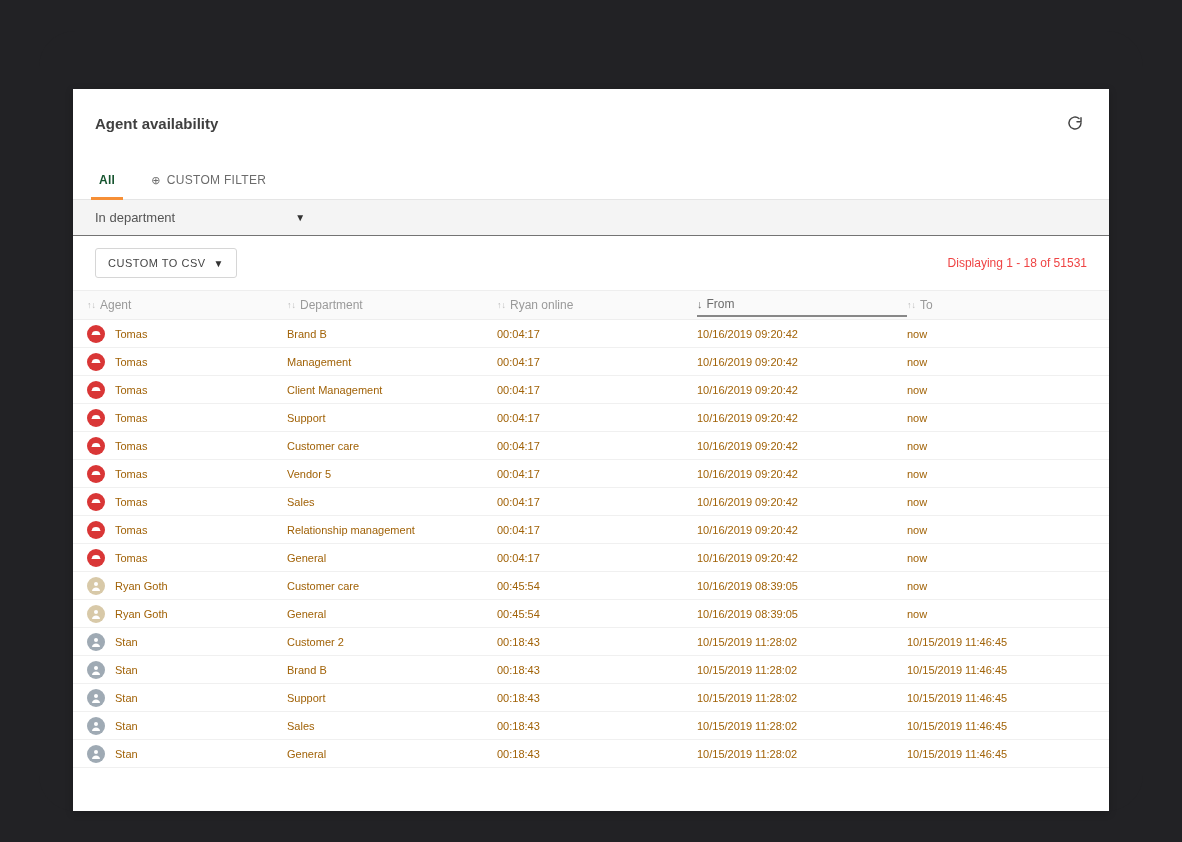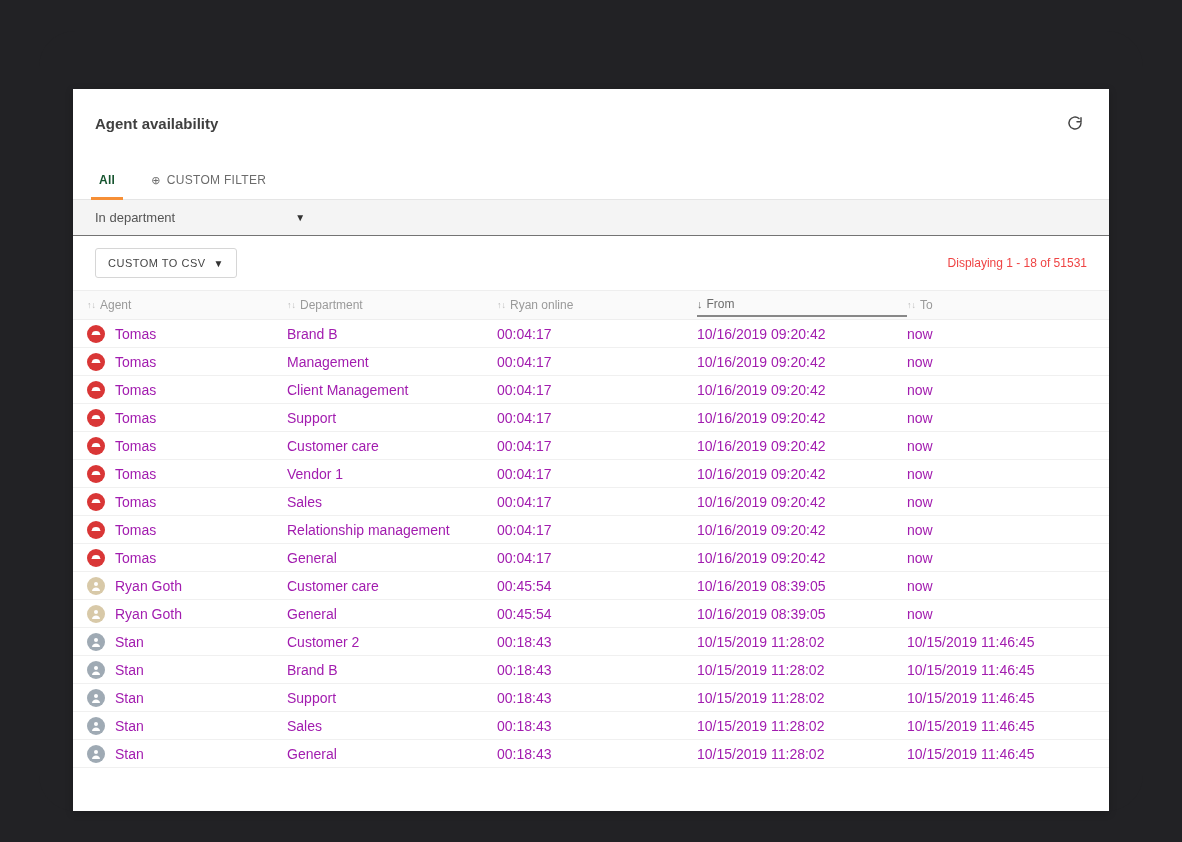--- a/index.html
+++ b/index.html
@@ -135,22 +135,22 @@
     cursor: pointer;
   }
   .th .sorticon { font-size: 9px; color:#bbb; }
   .th.active { color:#6d6d6d; }
   .th.active .sorticon { color:#6d6d6d; font-size:11px; }
   .th-from { border-bottom: 2px solid #888; padding-bottom:4px; margin-top:4px; }
   .rows { overflow:hidden; }
   .row {
     height: 28px;
     border-bottom: 1px solid #f0f0f0;
-    font-size: 14px;
-    color: #a21caf;
+    font-size: 11px;
+    color: #a16207;
   }
   .agent-cell { display:flex; align-items:center; gap:10px; }
   .avatar {
     width:18px; height:18px; border-radius:50%;
     display:flex; align-items:center; justify-content:center;
     font-size:10px; color:#fff;
   }
   .avatar.red { background:#d93636; }
   .avatar.tan { background:#d8c9a8; }
   .avatar.grey { background:#9faab4; }
@@ -299,21 +299,21 @@
         <div class="row">
           <div class="agent-cell">
             <span class="avatar red">
               <svg viewBox="0 0 24 24" fill="#fff">
                 <path d="M4 12a8 6 0 0 1 16 0v2H4z"></path>
                 <rect x="3" y="12" width="18" height="2" rx="1"></rect>
               </svg>
             </span>
             <span>Tomas</span>
           </div>
-          <div>Vendor 1</div>
+          <div>Vendor 5</div>
           <div>00:04:17</div>
           <div>10/16/2019 09:20:42</div>
           <div>now</div>
         </div>
         <div class="row">
           <div class="agent-cell">
             <span class="avatar red">
               <svg viewBox="0 0 24 24" fill="#fff">
                 <path d="M4 12a8 6 0 0 1 16 0v2H4z"></path>
                 <rect x="3" y="12" width="18" height="2" rx="1"></rect>

